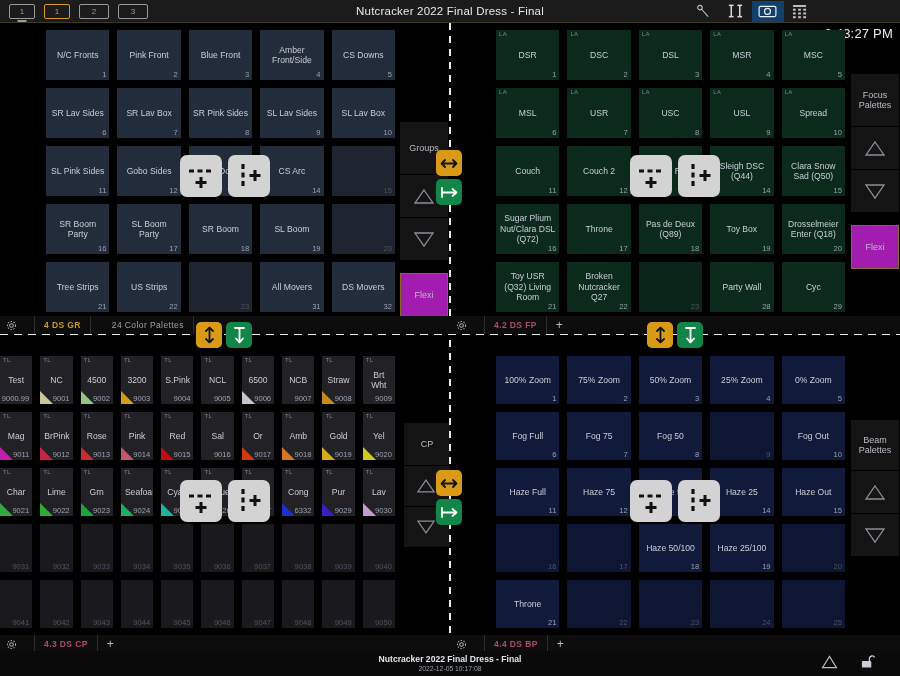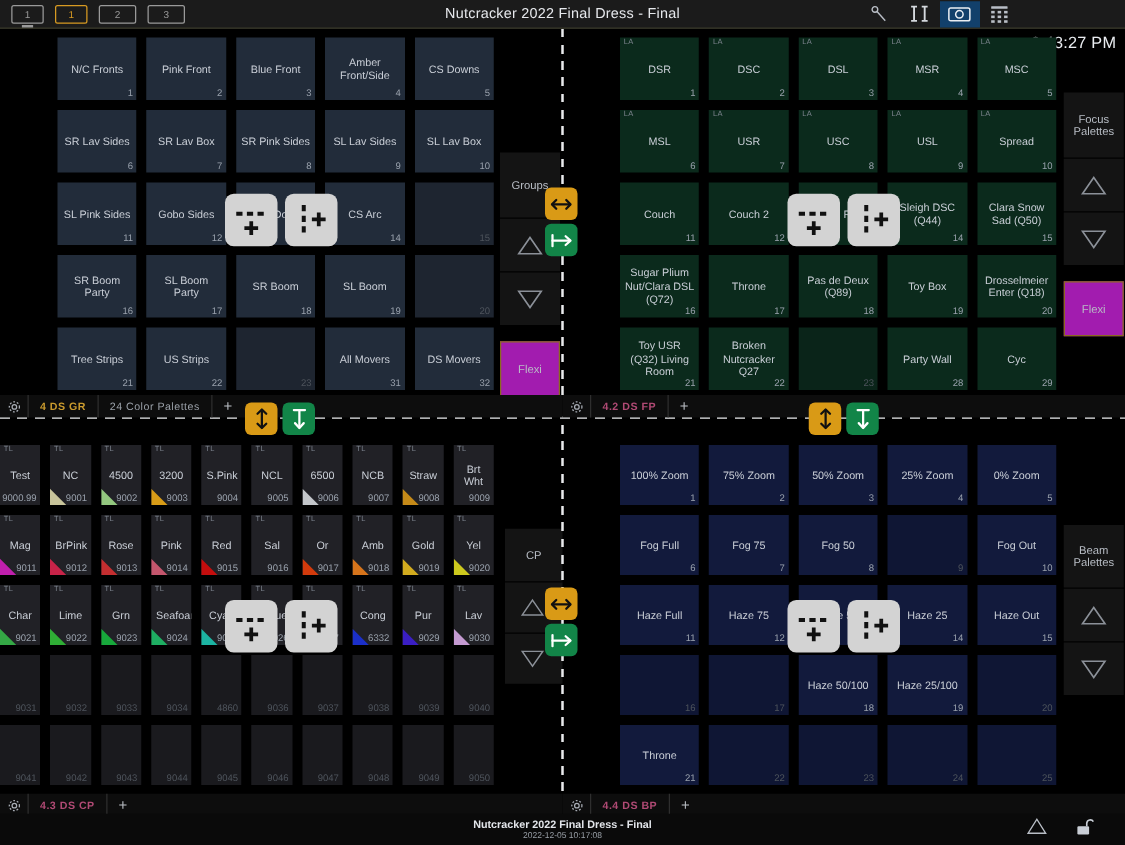--- a/index.html
+++ b/index.html
@@ -113,21 +113,21 @@
 
   
   .tabbar {
     position:absolute; height:18px; background:#0d0d0d;
     display:flex; align-items:center;
   }
   .tabbar .gear { width:22px; display:flex; align-items:center; justify-content:center; }
   .tab {
     height:18px; padding:0 9px; display:flex; align-items:center;
     font-size:8.5px; font-weight:bold; letter-spacing:.4px;
-    border-left:1px solid #2e2e2e; border-right:1px solid #2e2e2e;
+    border-left:1px solid #2e2e2e; border-right:1px solid #2e2e2e;margin-left:12px;
   }
   .tab.gold   { color:#c99a2e; }
   .tab.pink   { color:#b04a74; }
   .tab.dim    { color:#9aa0a8; font-weight:normal; border-left:none; }
   .tab-plus { padding:0 9px; color:#b8bcc2; font-size:12px; display:flex; align-items:center; height:18px;}
 
   
   .statusbar {
     position:absolute; left:0; bottom:0; width:900px; height:25px;
     background:#0a0a0a; display:flex; align-items:center;
@@ -721,21 +721,21 @@
       <div class="cell colorp empty">
         <span class="lbl"></span>
         <span class="num">9033</span>
       </div>
       <div class="cell colorp empty">
         <span class="lbl"></span>
         <span class="num">9034</span>
       </div>
       <div class="cell colorp empty">
         <span class="lbl"></span>
-        <span class="num">4860</span>
+        <span class="num">9035</span>
       </div>
       <div class="cell colorp empty">
         <span class="lbl"></span>
         <span class="num">9036</span>
       </div>
       <div class="cell colorp empty">
         <span class="lbl"></span>
         <span class="num">9037</span>
       </div>
       <div class="cell colorp empty">

